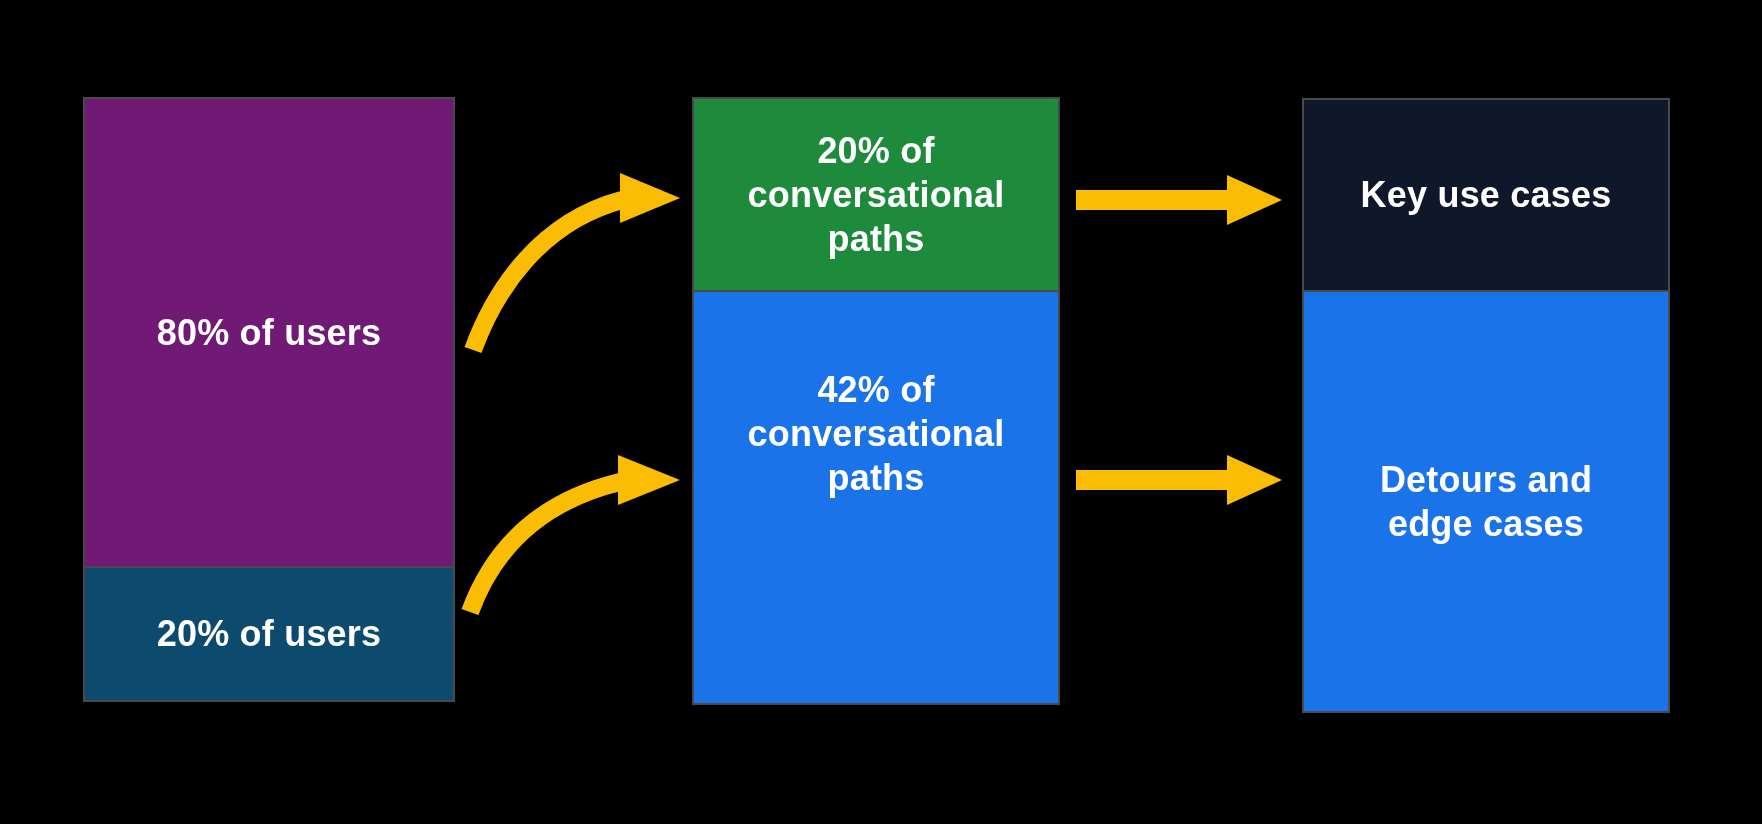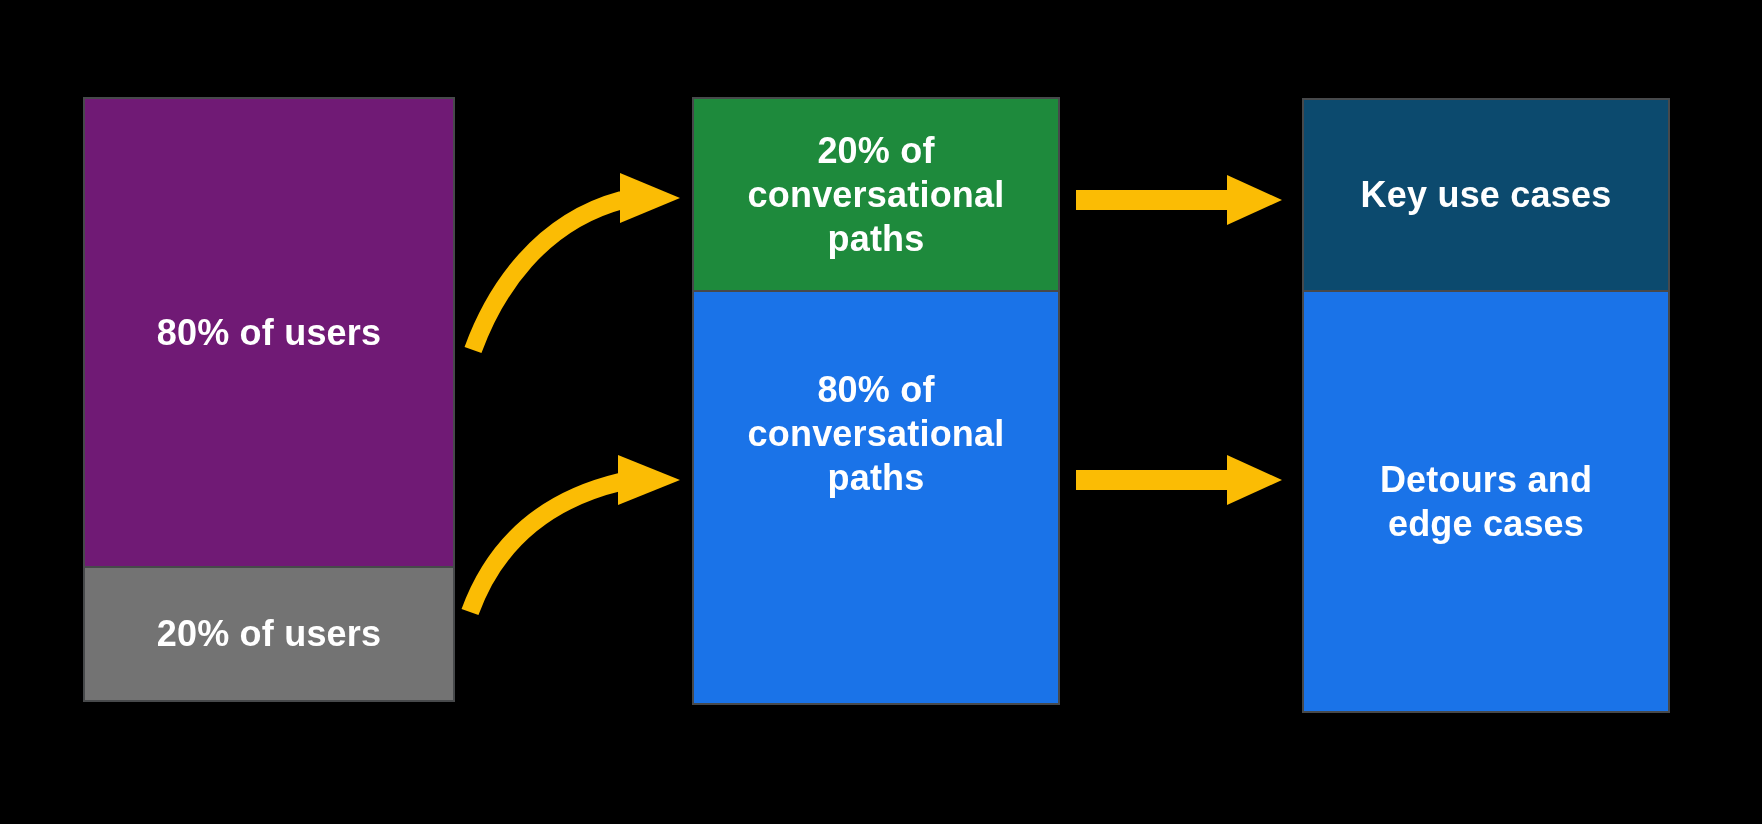--- a/index.html
+++ b/index.html
@@ -68,40 +68,40 @@
 </style>
 </head>
 <body>
 
 <div id="stage">
 
   <div class="bar" id="bar-users">
     <div class="segment" id="seg-users-green" style="background-color: #701a75;">
       <div class="seg-label">80% of users</div>
     </div>
-    <div class="segment bottom" id="seg-users-blue" style="background-color: #737373;">
+    <div class="segment bottom" id="seg-users-blue" style="background-color: #0c4a6e;">
       <div class="seg-label">20% of users</div>
     </div>
   </div>
 
   <div class="bar" id="bar-paths">
     <div class="segment" id="seg-paths-green" style="background-color: rgb(30, 138, 60);">
       <div class="seg-label">20% of
 conversational
 paths</div>
     </div>
     <div class="segment bottom" id="seg-paths-blue" style="background-color: rgb(26, 115, 232);">
-      <div class="seg-label">80% of
+      <div class="seg-label">42% of
 conversational
 paths</div>
     </div>
   </div>
 
   <div class="bar" id="bar-cases">
-    <div class="segment" id="seg-cases-green" style="background-color: #0c4a6e;">
+    <div class="segment" id="seg-cases-green" style="background-color: #0f172a;">
       <div class="seg-label">Key use cases</div>
     </div>
     <div class="segment bottom" id="seg-cases-blue" style="background-color: rgb(26, 115, 232);">
       <div class="seg-label">Detours and
 edge cases</div>
     </div>
   </div>
 
   <svg id="arrow-layer" viewBox="0 0 1762 824" xmlns="http://www.w3.org/2000/svg">
 

